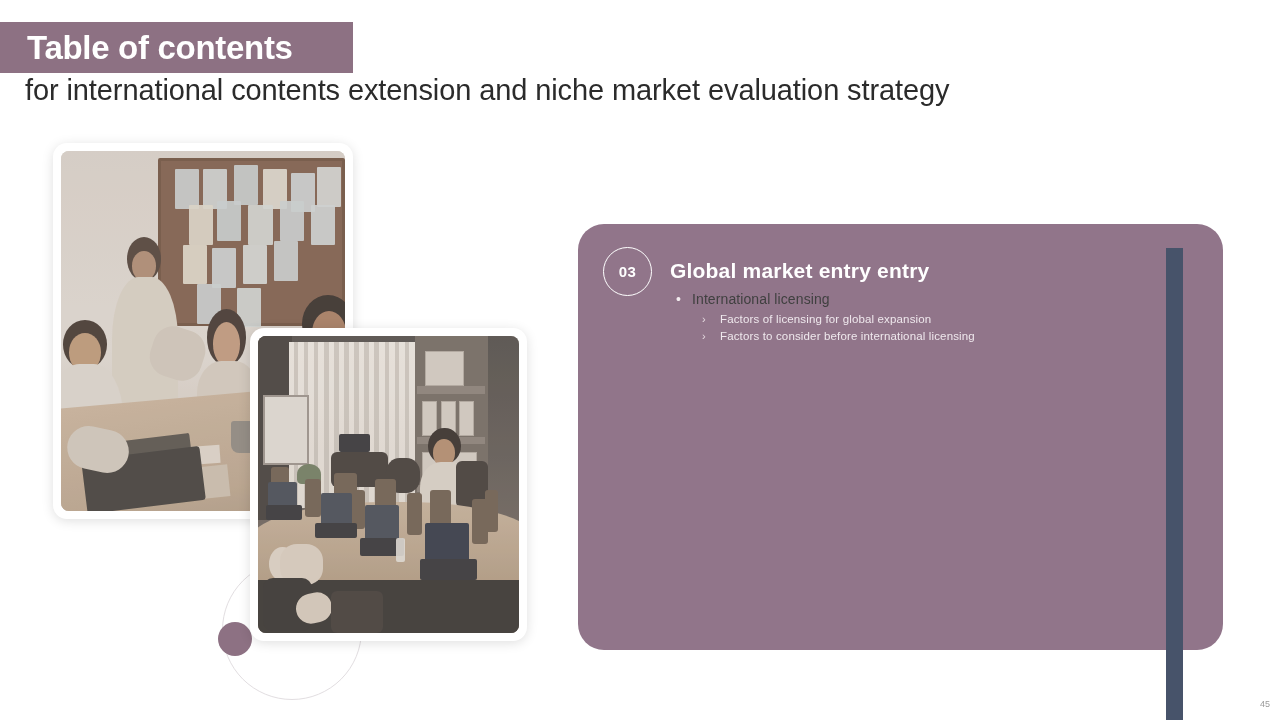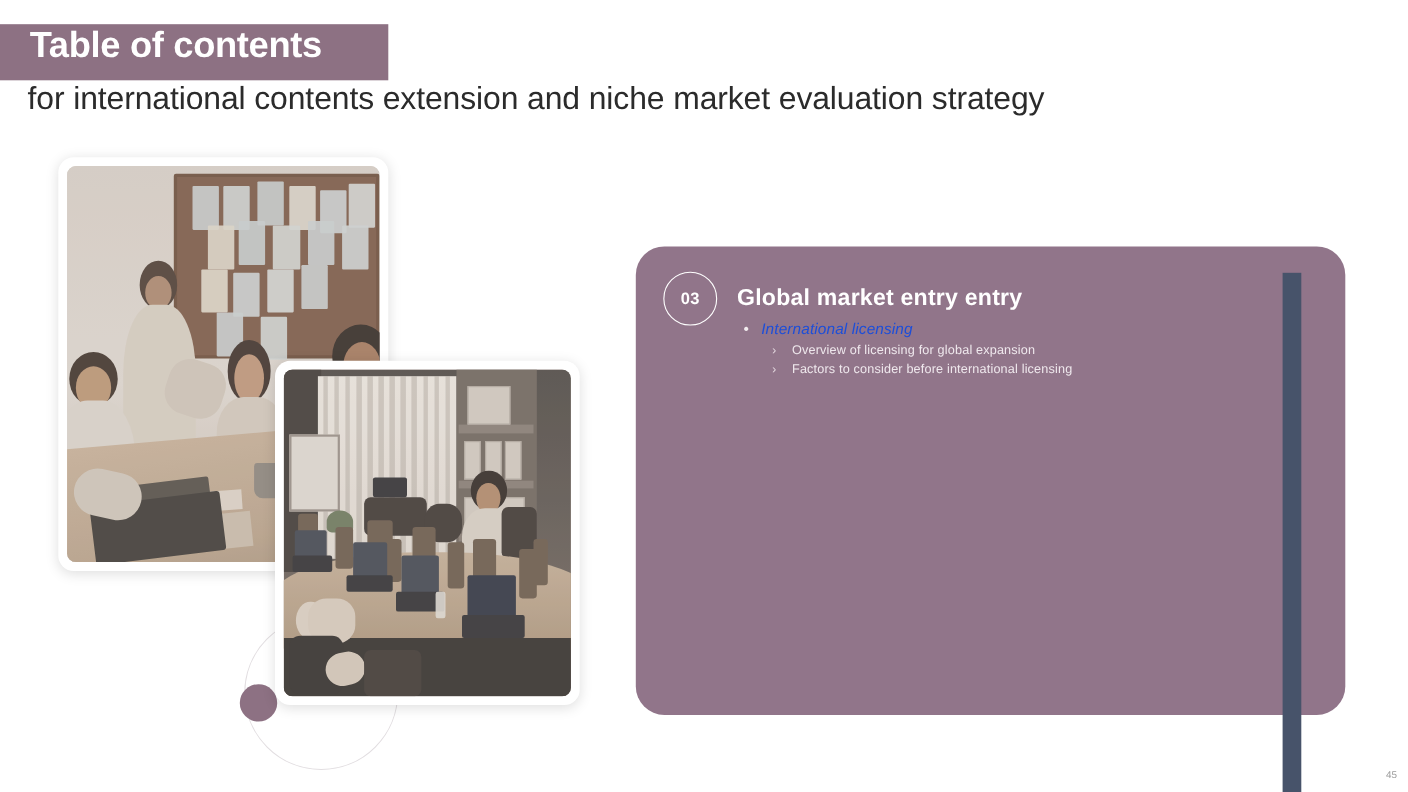--- a/index.html
+++ b/index.html
@@ -9,21 +9,21 @@
     font-family:"Liberation Sans", sans-serif;
     overflow:hidden;
     position:relative;
   }
 
   
   #title-band{
     position:absolute;left:0;top:22px;
     width:353px;height:51px;
     background:#8d7183;
-    display:flex;align-items:flex-start;
+    display:flex;align-items:center;
   }
   #title-band-text{
     color:#ffffff;
     font-size:33px;
     font-weight:bold;
     letter-spacing:-0.3px;
     padding-left:27px;
     white-space:nowrap;
   }
   #subtitle{
@@ -158,25 +158,24 @@
   }
   .bullet-mark{
     color:#f2ecef;
     font-size:14px;
     line-height:17px;
     width:16px;
     flex:0 0 16px;
     text-align:left;
   }
   .bullet-text{
-    color:#1d4ed8;
+    color:#404040;
     font-size:14px;
     line-height:17px;
     letter-spacing:.1px;
-    font-style:italic;
   }
   .sub-list{margin-left:26px;margin-top:3px;}
   .sub-row{display:flex;align-items:flex-start;margin-bottom:1px;}
   .sub-mark{
     color:#e5d9e0;
     font-size:11px;
     line-height:16px;
     width:18px;flex:0 0 18px;
   }
   .sub-text{
@@ -354,21 +353,21 @@
 <div id="section-heading">Global market entry entry</div>
 
 <div id="bullet-list">
   <div class="bullet-row">
     <span class="bullet-mark">•</span>
     <span class="bullet-text">International licensing</span>
   </div>
   <div class="sub-list">
     <div class="sub-row">
       <span class="sub-mark">›</span>
-      <span class="sub-text">Overview  of licensing for global expansion</span>
+      <span class="sub-text">Factors  of licensing for global expansion</span>
     </div>
     <div class="sub-row">
       <span class="sub-mark">›</span>
       <span class="sub-text">Factors to consider before  international licensing</span>
     </div>
   </div>
 </div>
 
 <div id="page-number">45</div>
 

